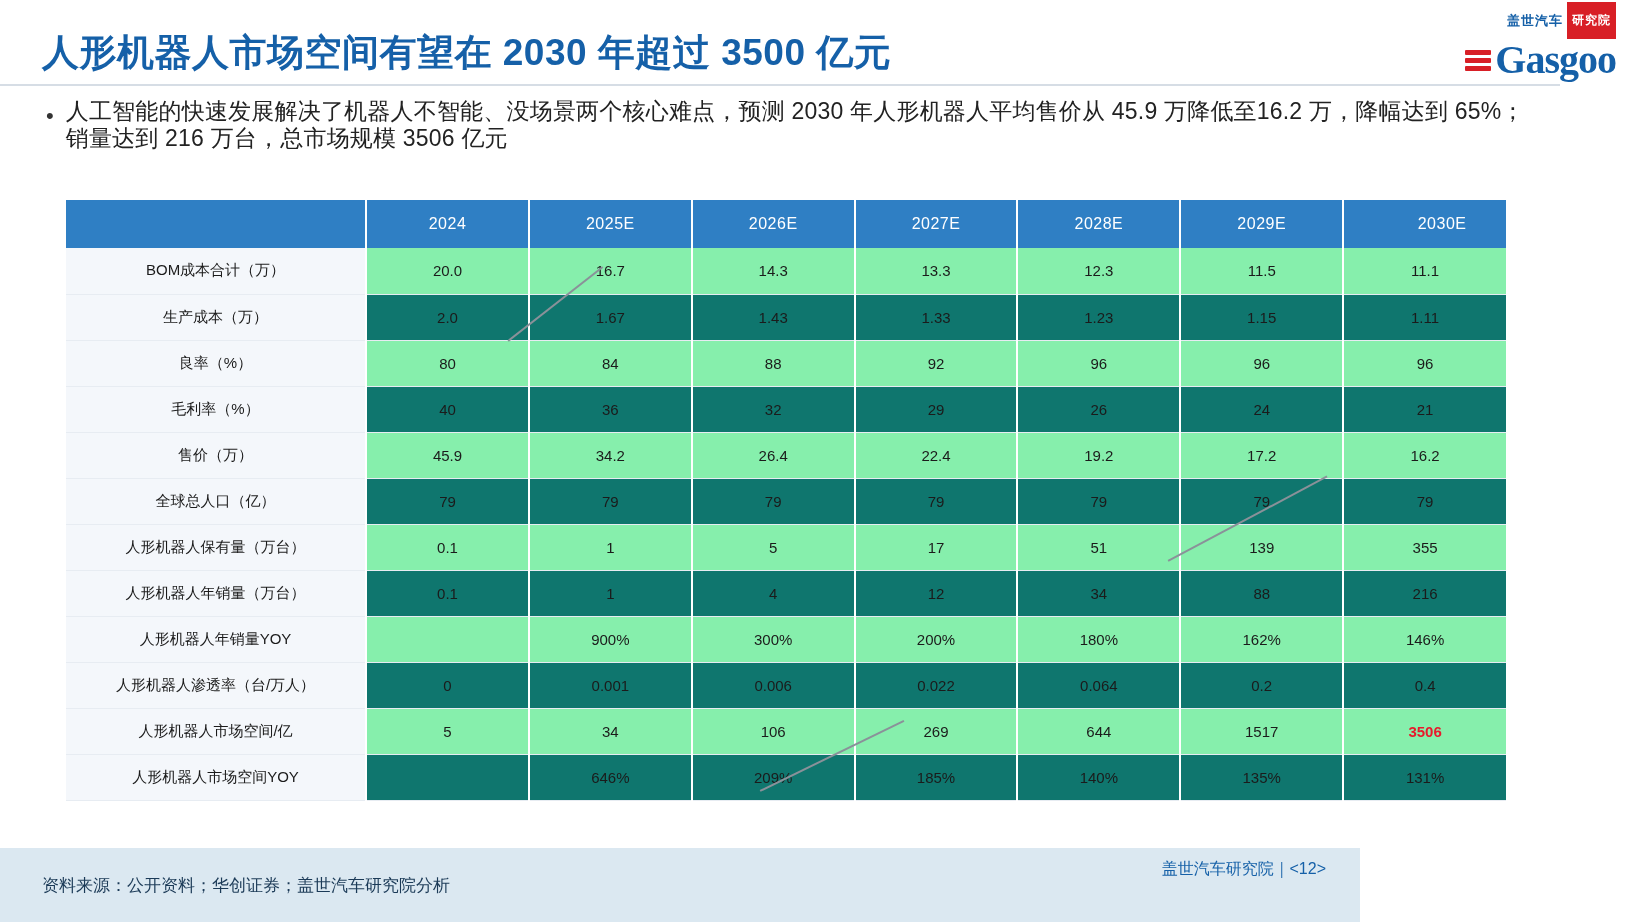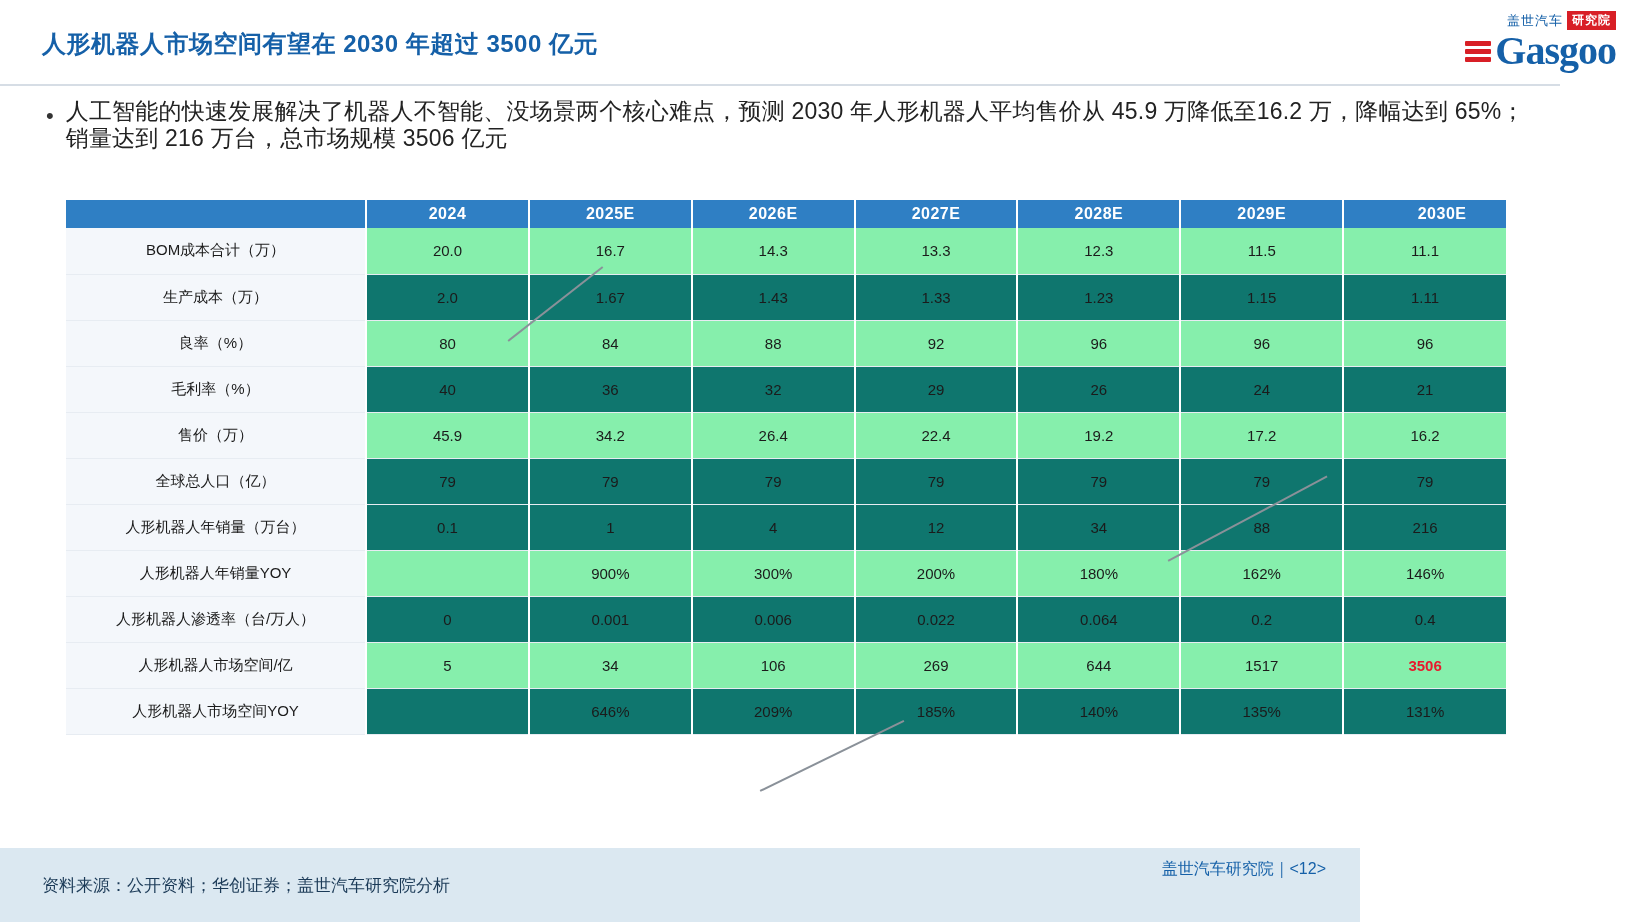--- a/index.html
+++ b/index.html
@@ -16,21 +16,21 @@
     background: #ffffff;
   }
 
   
   .title-bar {
     position: absolute;
     top: 28px; left: 42px;
     width: 1300px;
   }
   .slide-title {
-    font-size: 24px;
+    font-size: 37px;
     font-weight: bold;
     color: #1560a8;
     letter-spacing: 0.5px;
     white-space: nowrap;
   }
   .title-underline {
     position: absolute;
     top: 84px; left: 0px;
     width: 1560px; height: 2px;
     background: #d6dde5;
@@ -47,30 +47,30 @@
     justify-content: center;
   }
   .logo-top {
     display: flex;
     align-items: center;
     gap: 4px;
     margin-bottom: 1px;
   }
   .logo-cn {
     font-size: 13px;
-    font-weight: normal;
+    font-weight: bold;
     color: #1560a8;
     letter-spacing: 1px;
   }
   .logo-badge {
     background: #d81f26;
     color: #ffffff;
     font-size: 12px;
     font-weight: bold;
-    padding: 1px 5px;
+    padding: 10px 5px;
     letter-spacing: 1px;
   }
   .logo-main {
     display: flex;
     align-items: center;
   }
   .logo-bars {
     display: flex;
     flex-direction: column;
     gap: 3px;
@@ -122,22 +122,22 @@
   }
   table {
     border-collapse: collapse;
     width: 1440px;
     table-layout: fixed;
   }
   thead th {
     background: #2f7fc4;
     color: #ffffff;
     font-size: 16px;
-    font-weight: bold;
-    height: 28px;
+    font-weight: normal;
+    height: 48px;
     text-align: center;
     border-right: 2px solid #ffffff;
     letter-spacing: 0.5px;
   }
   thead th:last-child { border-right: none; padding-left: 35px; }
   thead th.first-col {
     background: #2f7fc4;
   }
   tbody td {
     height: 46px;
@@ -358,20 +358,30 @@
           <tr class="even">
             <td class="label">全球总人口（亿）</td>
             <td>79</td>
             <td>79</td>
             <td>79</td>
             <td>79</td>
             <td>79</td>
             <td>79</td>
             <td>79</td>
           </tr>
+          <tr class="odd">
+            <td class="label">人形机器人保有量（万台）</td>
+            <td>0.1</td>
+            <td>1</td>
+            <td>5</td>
+            <td>17</td>
+            <td>51</td>
+            <td>139</td>
+            <td>355</td>
+          </tr>
           <tr class="even">
             <td class="label">人形机器人年销量（万台）</td>
             <td>0.1</td>
             <td>1</td>
             <td>4</td>
             <td>12</td>
             <td>34</td>
             <td>88</td>
             <td>216</td>
           </tr>

